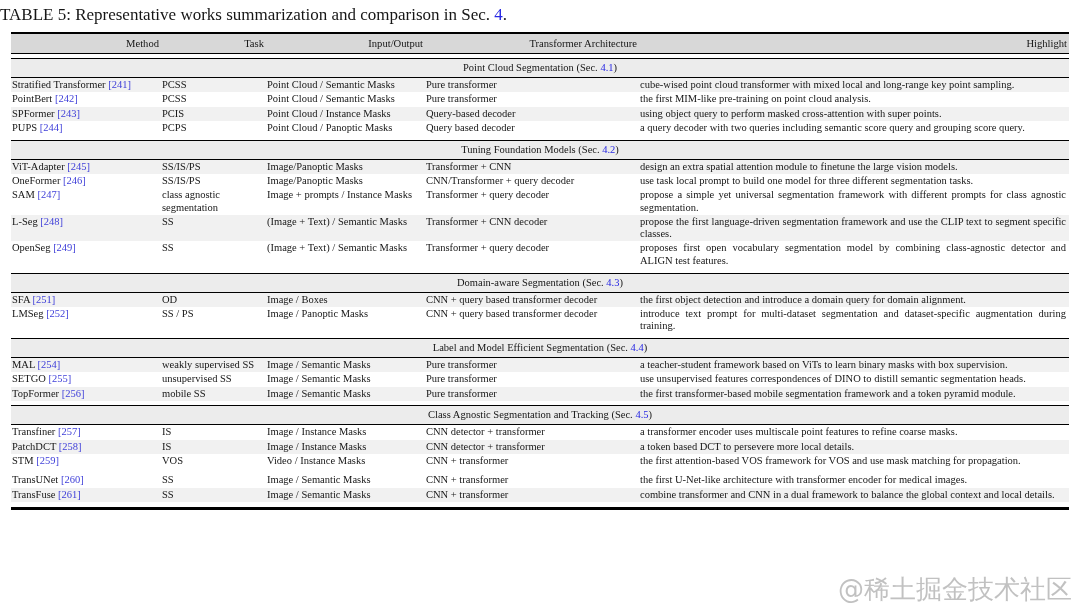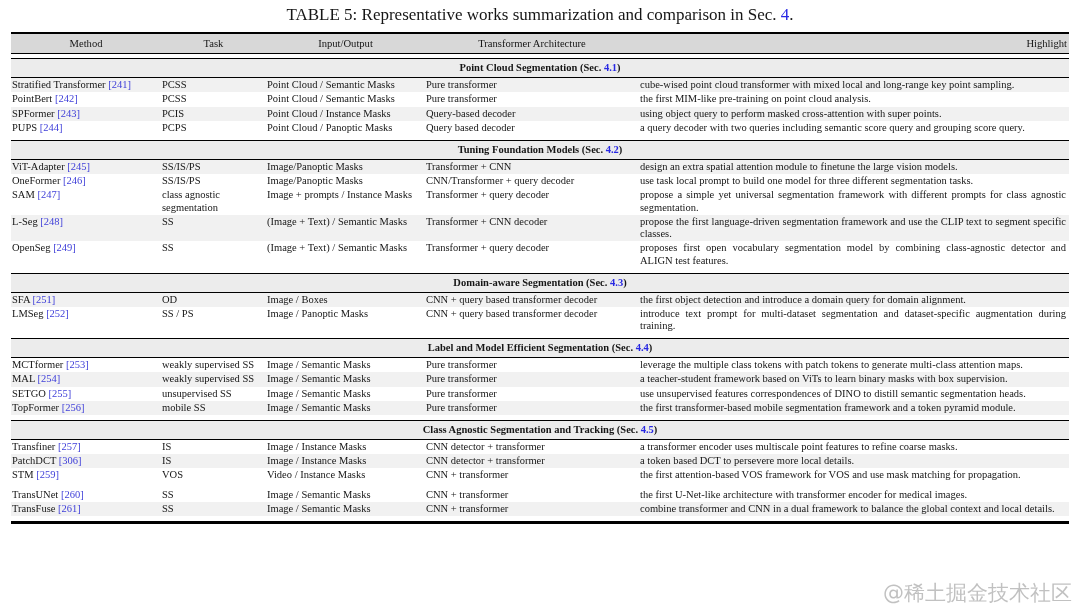--- a/index.html
+++ b/index.html
@@ -7,69 +7,68 @@
   .page {
     position: relative;
     width: 1080px;
     height: 613px;
     background: #ffffff;
     overflow: hidden;
     font-family: "Liberation Serif", serif;
     color: var(--text, #161616);
   }
   .caption {
-    text-align: center;
     font-size: 17px;
     padding-top: 5px;
     white-space: pre-wrap;
   }
   .sec-link { color: var(--link-blue, #2727e3); }
   .cite { color: var(--cite-blue, #4040d9); }
 
   table.cmp {
     border-collapse: collapse;
     table-layout: fixed;
     width: 1058px;
     margin: 7px 11px 0 11px;
     border-top: 2px solid var(--rule, #000);
     font-size: 10.5px;
   }
   thead th {
     background: var(--header-bg, #d8d8d8);
     font-weight: normal;
-    text-align: center;
+    text-align: right;
     font-size: 10.6px;
     padding: 4px 2px;
     border-bottom: 1px solid var(--rule, #000);
   }
   thead th.center { text-align: right; }
   td { vertical-align: top; padding: 1px 3px 1px 1px; line-height: 12.3px; }
   tr.shaded td { background: var(--stripe, #f1f1f1); margin-left: 36px; }
   tr.section-row td {
     background: var(--section-bg, #ececec);
     border-top: 1px solid var(--rule, #000);
     border-bottom: 1px solid var(--rule, #000);
     text-align: center;
-    font-weight: bold;
+    font-weight: normal;
     padding: 3px 0;
     line-height: 12px;
   }
   tr.spacer-row td { height: 5px; padding: 0; background: #fff; }
   td.hl { text-align: justify; }
   .bottom-rule {
     margin: 0 11px;
     height: 3px;
     border-top: 1px solid var(--rule, #000);
     border-bottom: 2px solid var(--rule, #000);
   }
   .watermark {
     position: absolute;
     right: 8px;
     bottom: 6px;
-    font-size: 21px;
+    font-size: 26px;
     color: #8f8f8f;
     opacity: 0.55;
     font-family: "DejaVu Sans", sans-serif;
     pointer-events: none;
   }
 </style>
 </head>
 <body>
 
 <div class="page">
@@ -187,27 +186,20 @@
           <td>Image / Panoptic Masks</td>
           <td>CNN + query based transformer decoder</td>
           <td class="hl">introduce text prompt for multi-dataset segmentation and dataset-specific augmentation during training.</td>
         </tr>
         <tr class="spacer-row">
           <td colspan="5"></td>
         </tr>
         <tr class="section-row">
           <td colspan="5"><span>Label and Model Efficient Segmentation (Sec. </span><span class="sec-link">4.4</span><span>)</span></td>
         </tr>
-        <tr>
-          <td><span>MCTformer</span> <span class="cite">[253]</span></td>
-          <td>weakly supervised SS</td>
-          <td>Image / Semantic Masks</td>
-          <td>Pure transformer</td>
-          <td class="hl">leverage the multiple class tokens with patch tokens to generate multi-class attention maps.</td>
-        </tr>
         <tr class="shaded">
           <td><span>MAL</span> <span class="cite">[254]</span></td>
           <td>weakly supervised SS</td>
           <td>Image / Semantic Masks</td>
           <td>Pure transformer</td>
           <td class="hl">a teacher-student framework based on ViTs to learn binary masks with box supervision.</td>
         </tr>
         <tr>
           <td><span>SETGO</span> <span class="cite">[255]</span></td>
           <td>unsupervised SS</td>
@@ -229,21 +221,21 @@
           <td colspan="5"><span>Class Agnostic Segmentation and Tracking (Sec. </span><span class="sec-link">4.5</span><span>)</span></td>
         </tr>
         <tr>
           <td><span>Transfiner</span> <span class="cite">[257]</span></td>
           <td>IS</td>
           <td>Image / Instance Masks</td>
           <td>CNN detector + transformer</td>
           <td class="hl">a transformer encoder uses multiscale point features to refine coarse masks.</td>
         </tr>
         <tr class="shaded">
-          <td><span>PatchDCT</span> <span class="cite">[306]</span></td>
+          <td><span>PatchDCT</span> <span class="cite">[258]</span></td>
           <td>IS</td>
           <td>Image / Instance Masks</td>
           <td>CNN detector + transformer</td>
           <td class="hl">a token based DCT to persevere more local details.</td>
         </tr>
         <tr>
           <td><span>STM</span> <span class="cite">[259]</span></td>
           <td>VOS</td>
           <td>Video / Instance Masks</td>
           <td>CNN + transformer</td>

